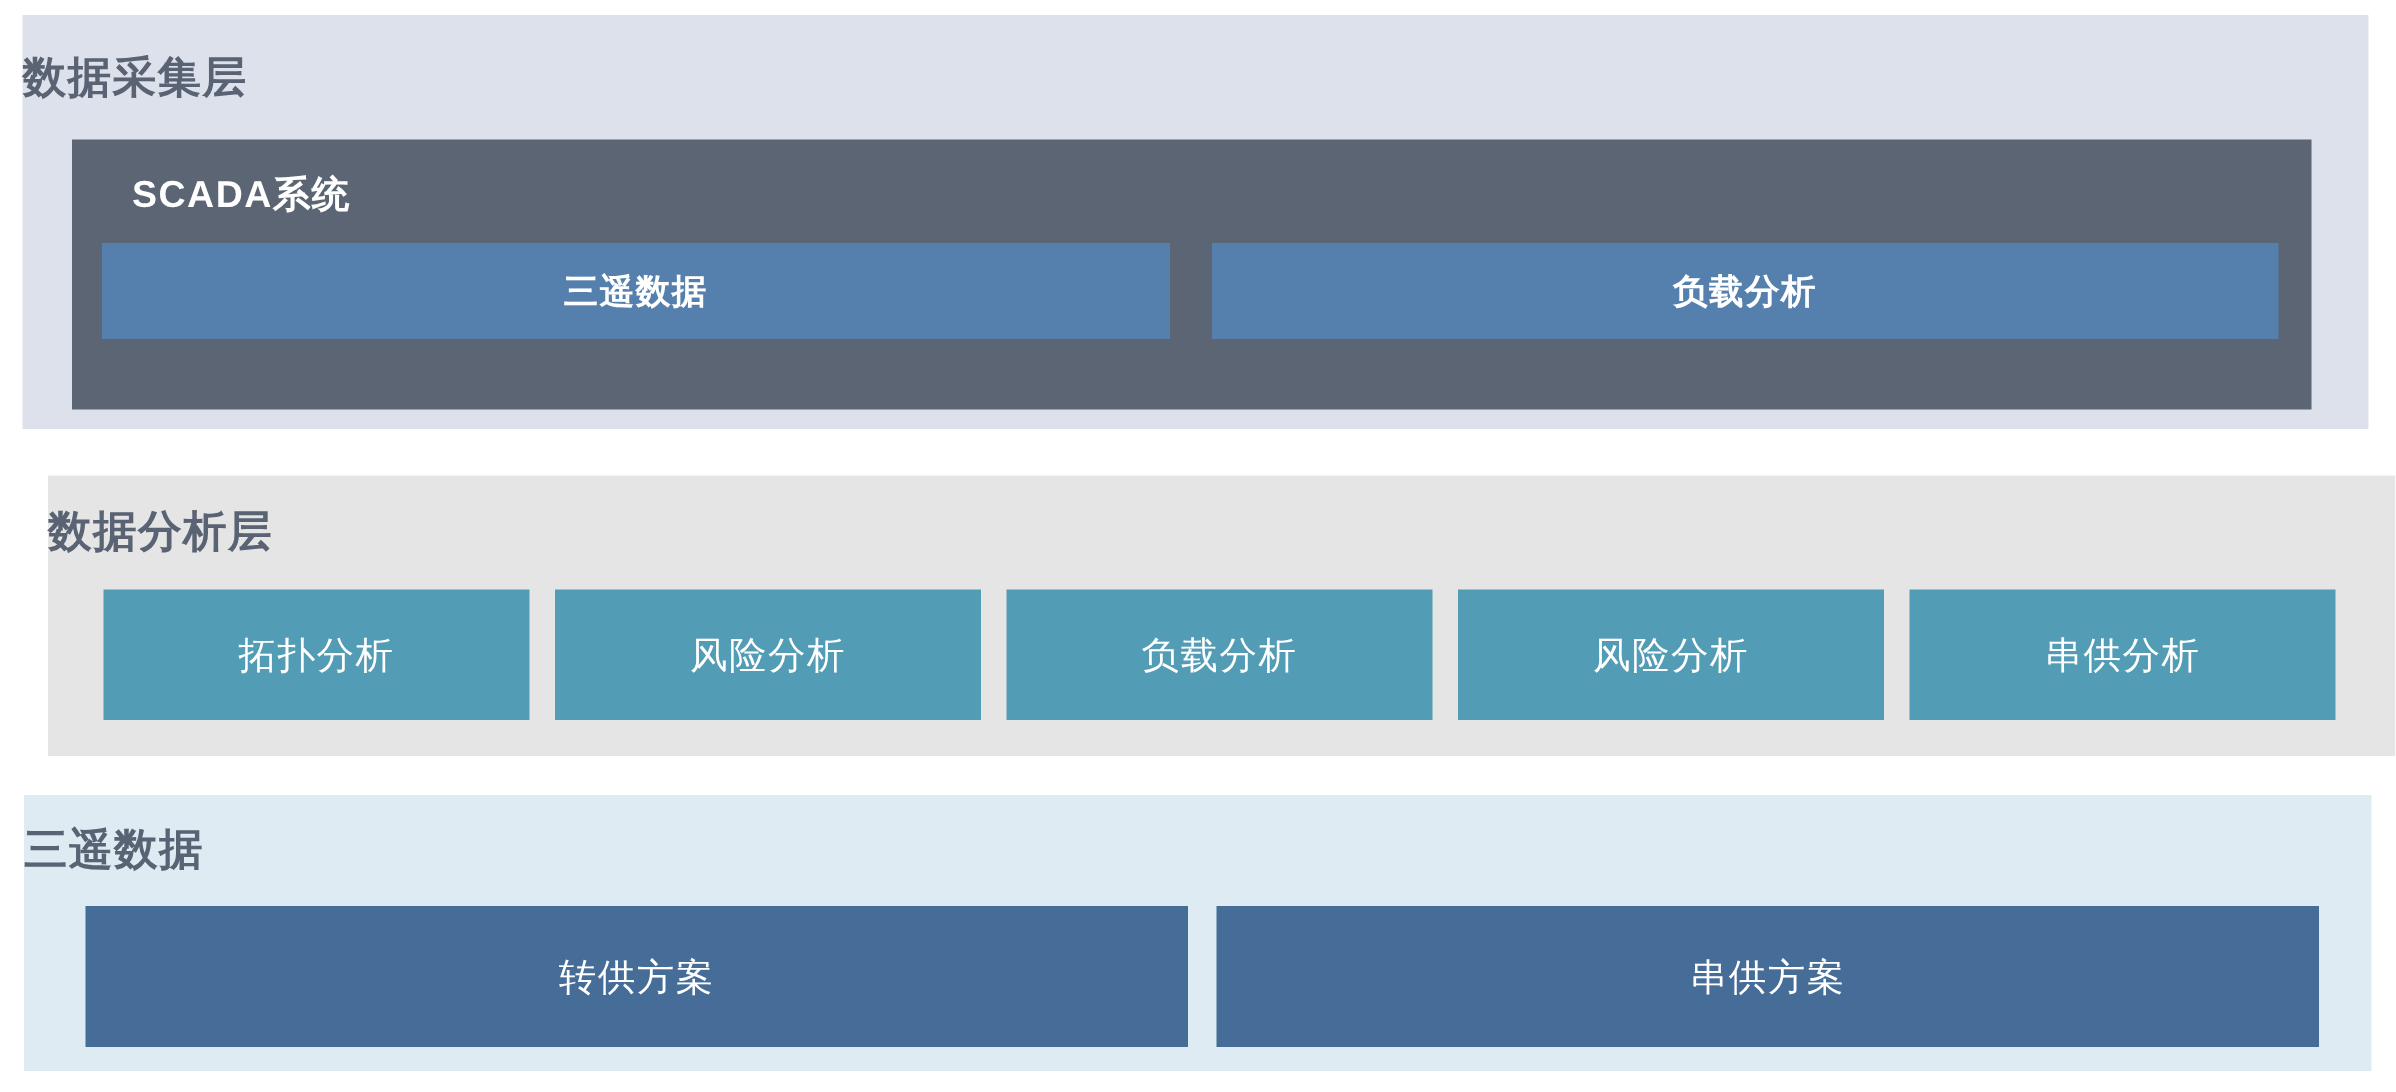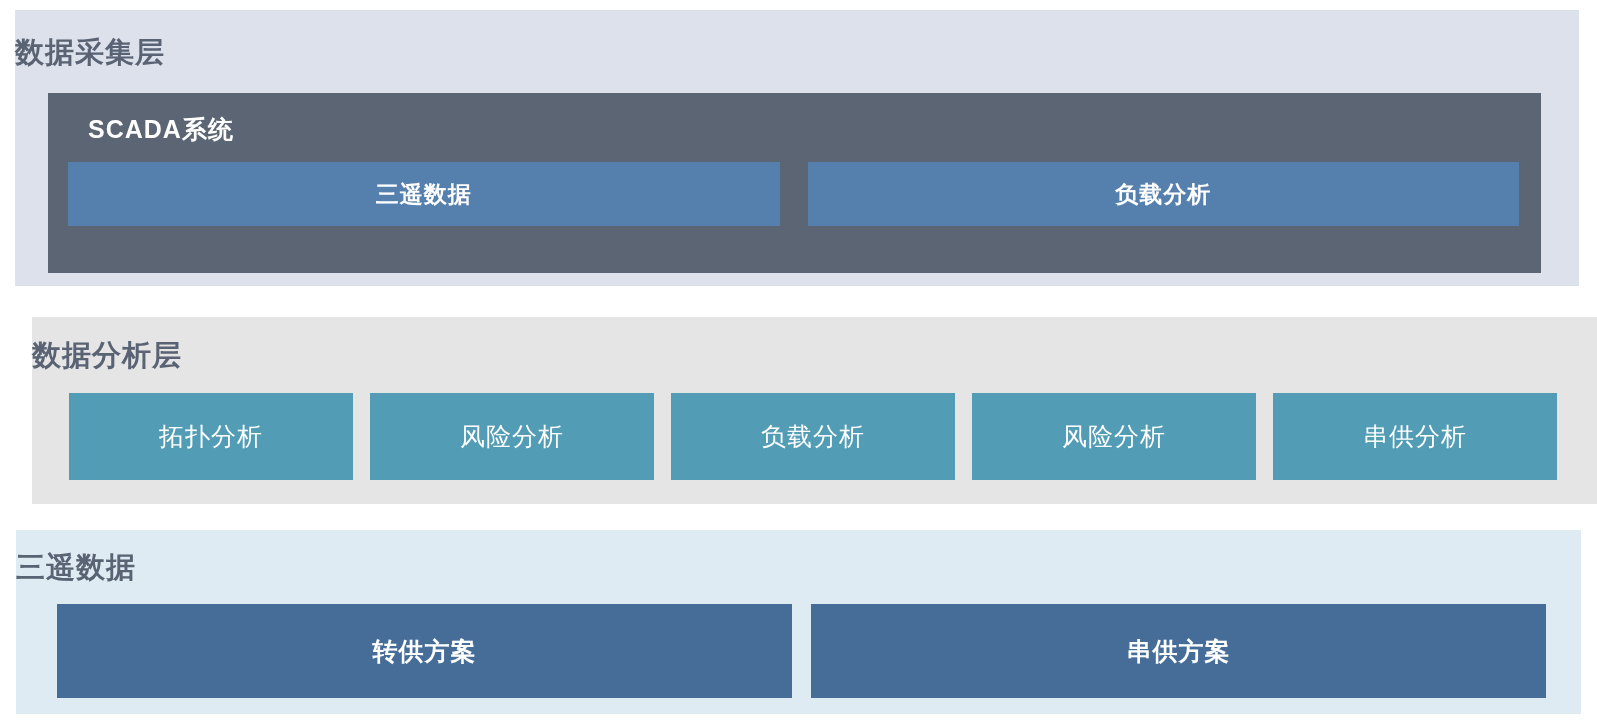--- a/index.html
+++ b/index.html
@@ -118,21 +118,21 @@
   .display-boxes {
     display: flex;
     gap: 19px;
     padding: 0 35px 0 41px;
   }
   .box-navy {
     flex: 1;
     height: 94px;
     background: #456d98;
     font-size: 25px;
-    font-weight: bold;
+    font-weight: normal;
     letter-spacing: 1px;
   }
 </style>
 </head>
 <body>
 
 <div class="canvas">
 
   <section class="layer layer-collection">
     <h2 class="layer-title">数据采集层</h2>

